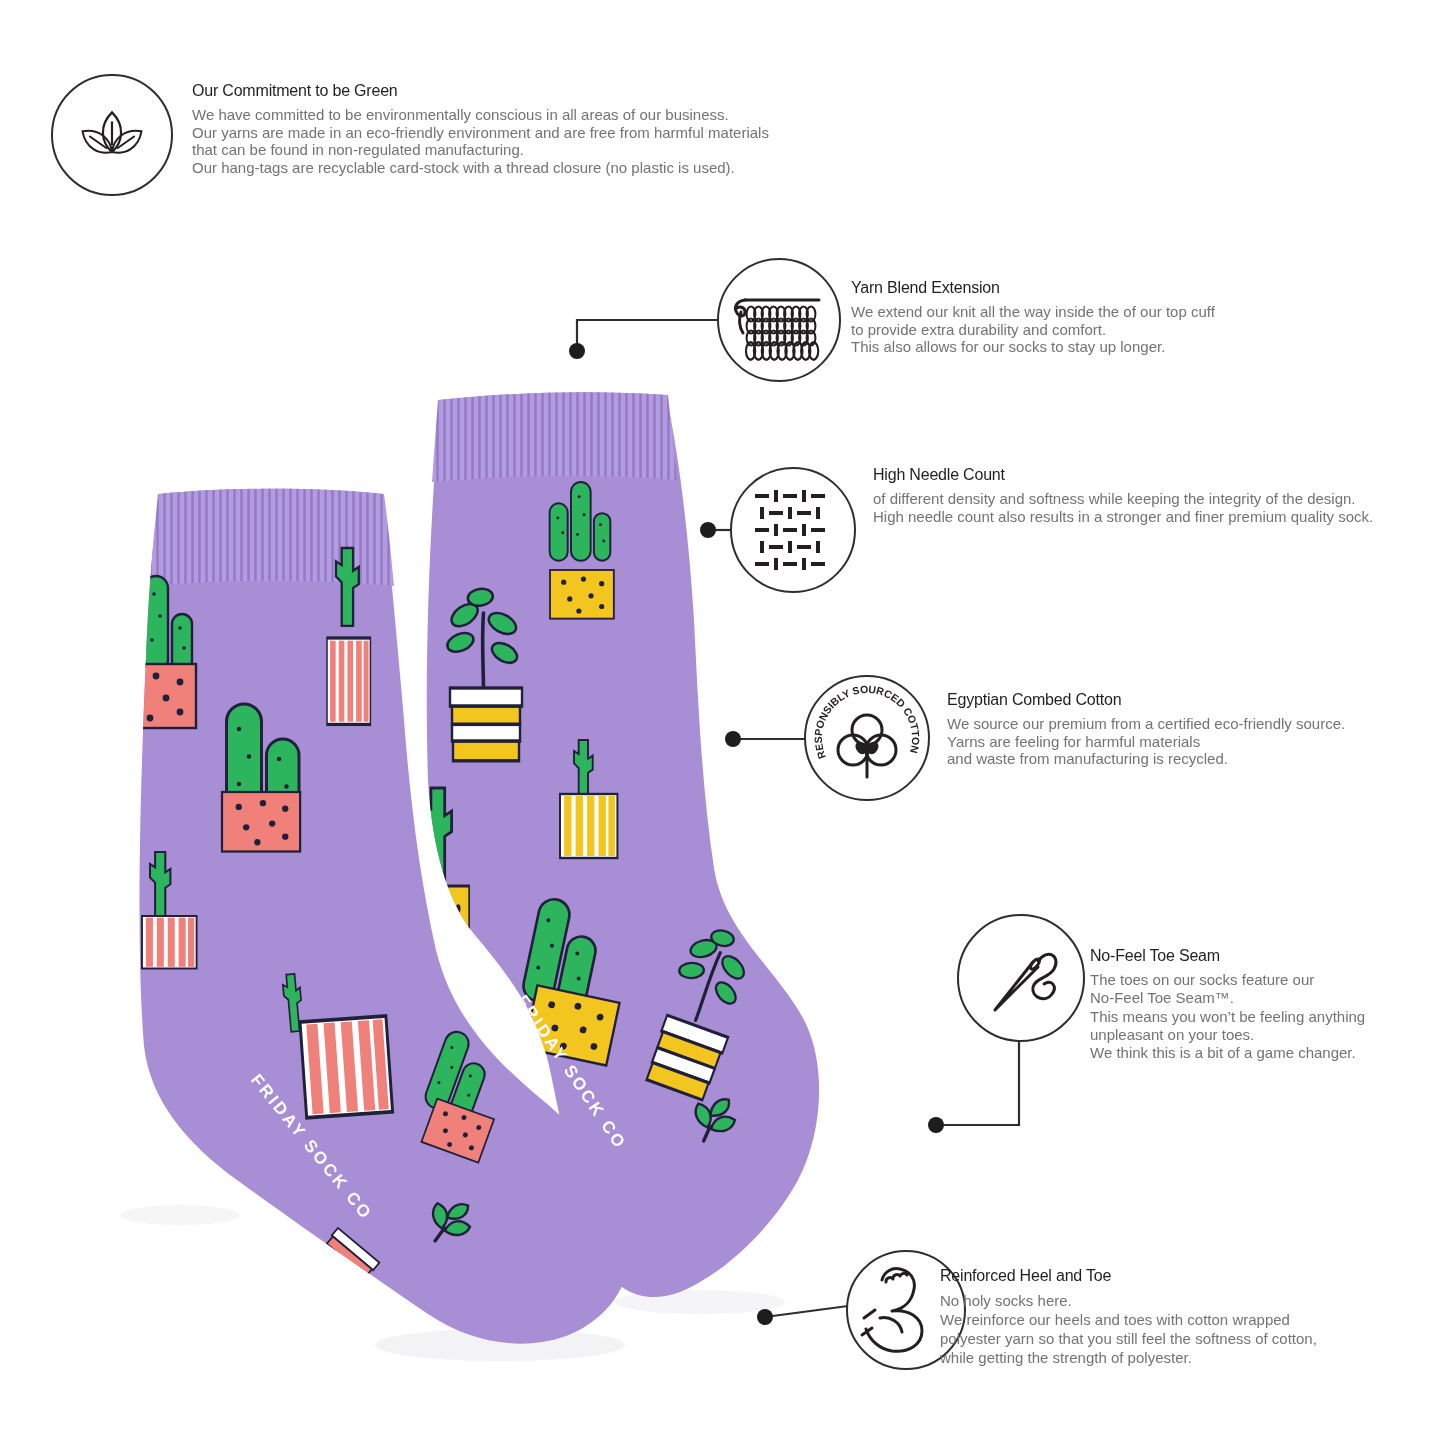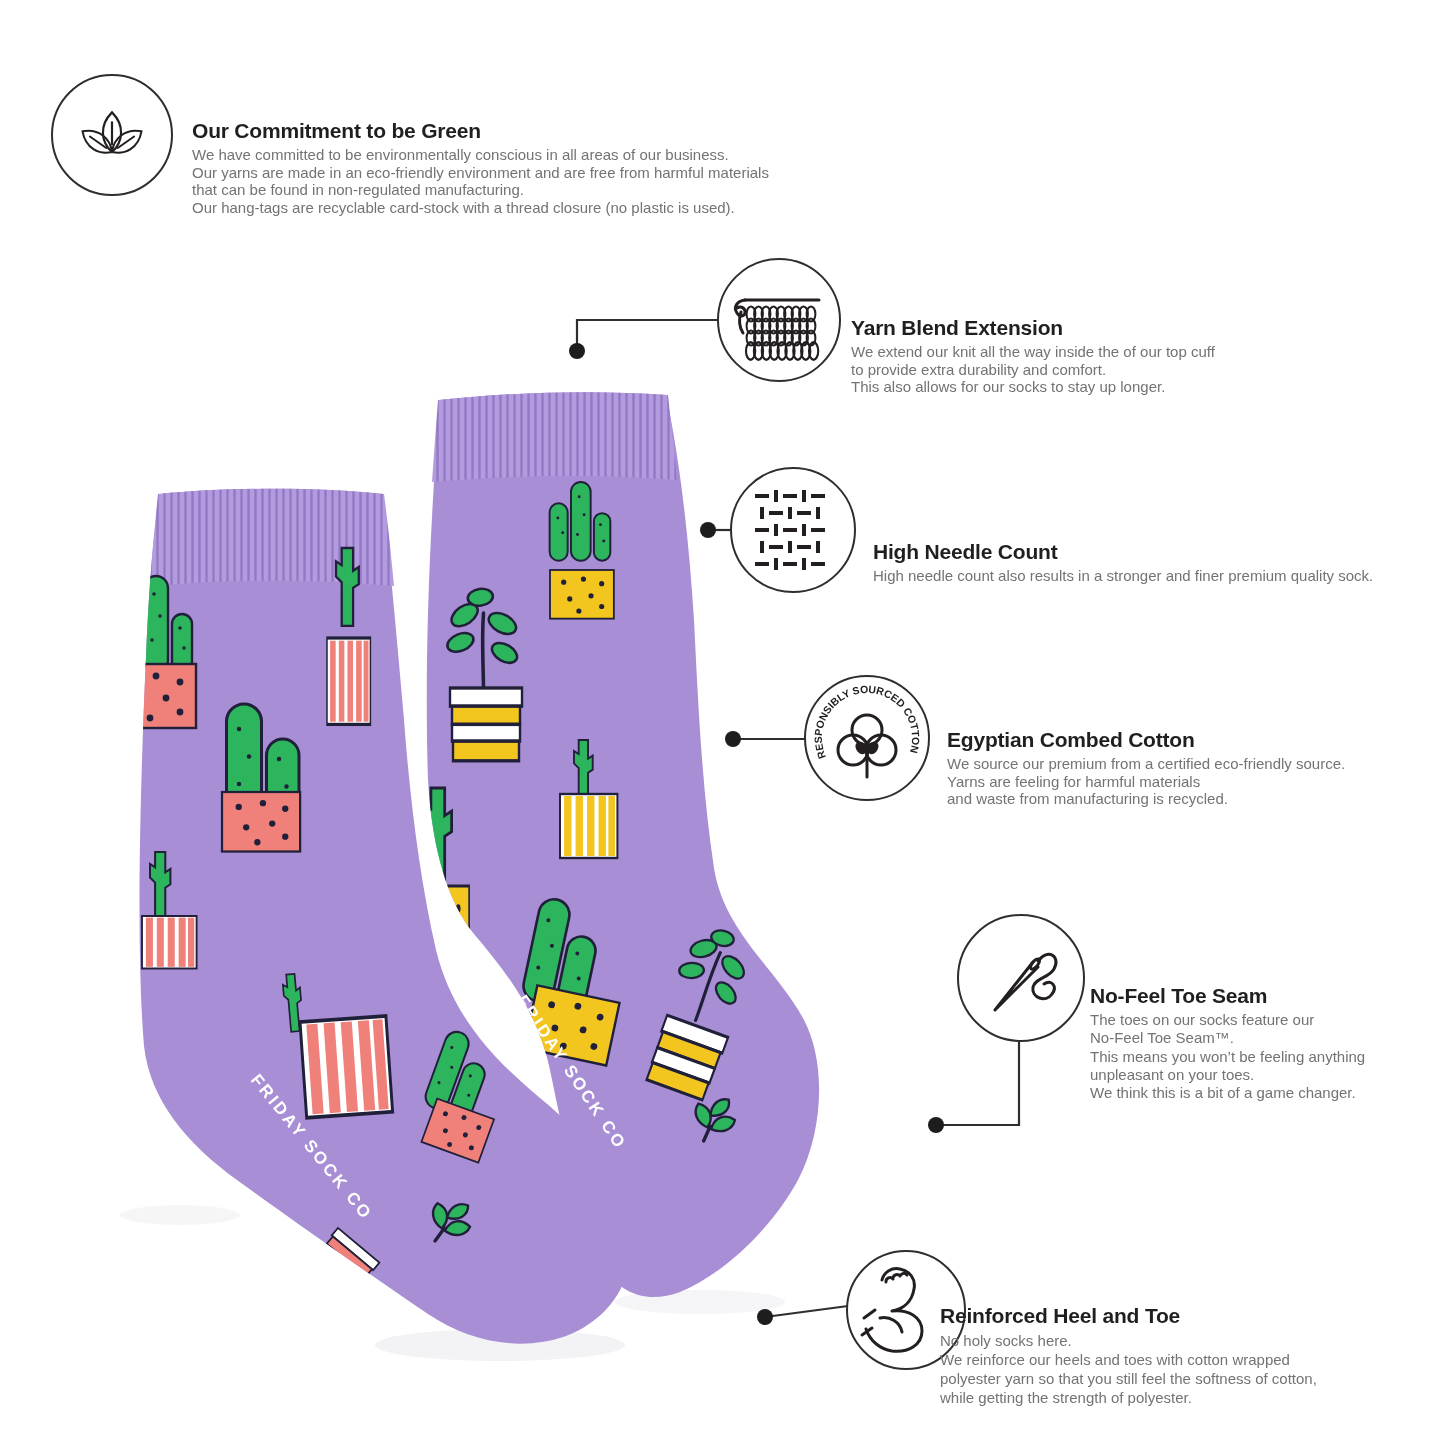--- a/index.html
+++ b/index.html
@@ -6,22 +6,22 @@
     --text:#1f1f1f; --line:#2e2e2e; --purple:#a88ed5; --cuff:#b29cdf;
     --green:#2db55d; --coral:#f0807a; --yellow:#f2c51f; --navy:#20203a; --white:#ffffff;
   }
   *{box-sizing:border-box; margin:0; padding:0;}
   html,body{background:#fff;}
   body{font-family:"Liberation Sans", sans-serif; color:var(--text);}
   #stage{position:relative; width:1445px; height:1445px; background:#fff; overflow:hidden;}
   #art{position:absolute; left:0; top:0; width:1445px; height:1445px;}
 
   .textblock{position:absolute; white-space:nowrap;}
-  .textblock h2{font-size:21px; font-weight:700; letter-spacing:-0.2px; color:var(--text);
-                line-height:24px; margin-bottom:3px;margin-top:40px;}
+  .textblock h2{font-size:16px; font-weight:400; letter-spacing:-0.2px; color:var(--text);
+                line-height:24px; margin-bottom:3px;}
   .textblock .bl{font-size:15px; line-height:17.5px; color:#737373;}
   #sec-toeseam .bl{line-height:18.3px;}
   #sec-heel .bl{line-height:19px;}
 
   
   .sock{fill:var(--purple);}
   .cuff{fill:url(#rib);}
   .shadow{fill:#5a4a6a;}
   .circle-o{fill:#ffffff; stroke:var(--line); stroke-width:2;}
   .connector{stroke:var(--line); stroke-width:2.2; fill:none;}
@@ -304,22 +304,23 @@
     <div class="bl">Our hang-tags are recyclable card-stock with a thread closure (no plastic is used).</div>
   </div>
 
   <div class="textblock" id="sec-yarn" style="left:851px; top:276px;">
     <h2>Yarn Blend Extension</h2>
     <div class="bl">We extend our knit all the way inside the of our top cuff</div>
     <div class="bl">to provide extra durability and comfort.</div>
     <div class="bl">This also allows for our socks to stay up longer.</div>
   </div>
 
-  <div class="textblock" id="sec-needle" style="left:873px; top:500px;">
+  <div class="textblock" id="sec-needle" style="left:873px; top:463px;">
     <h2>High Needle Count</h2>
+    <div class="bl">of different density and softness while keeping the integrity of the design.</div>
     <div class="bl">High needle count also results in a stronger and finer premium quality sock.</div>
   </div>
 
   <div class="textblock" id="sec-cotton" style="left:947px; top:688px;">
     <h2>Egyptian Combed Cotton</h2>
     <div class="bl">We source our premium from a certified eco-friendly source.</div>
     <div class="bl">Yarns are feeling for harmful materials</div>
     <div class="bl">and waste from manufacturing is recycled.</div>
   </div>
 

